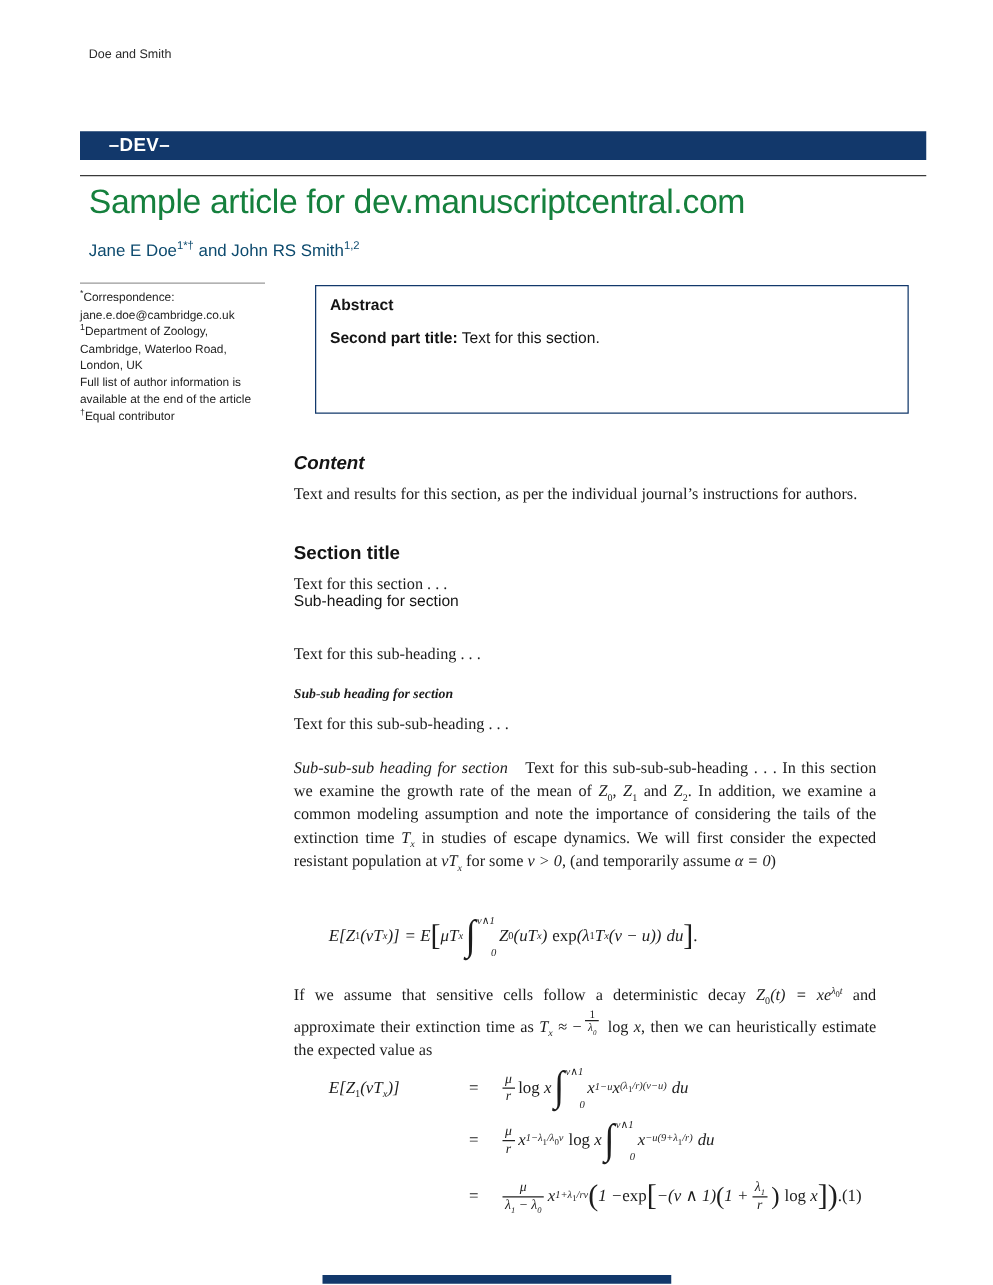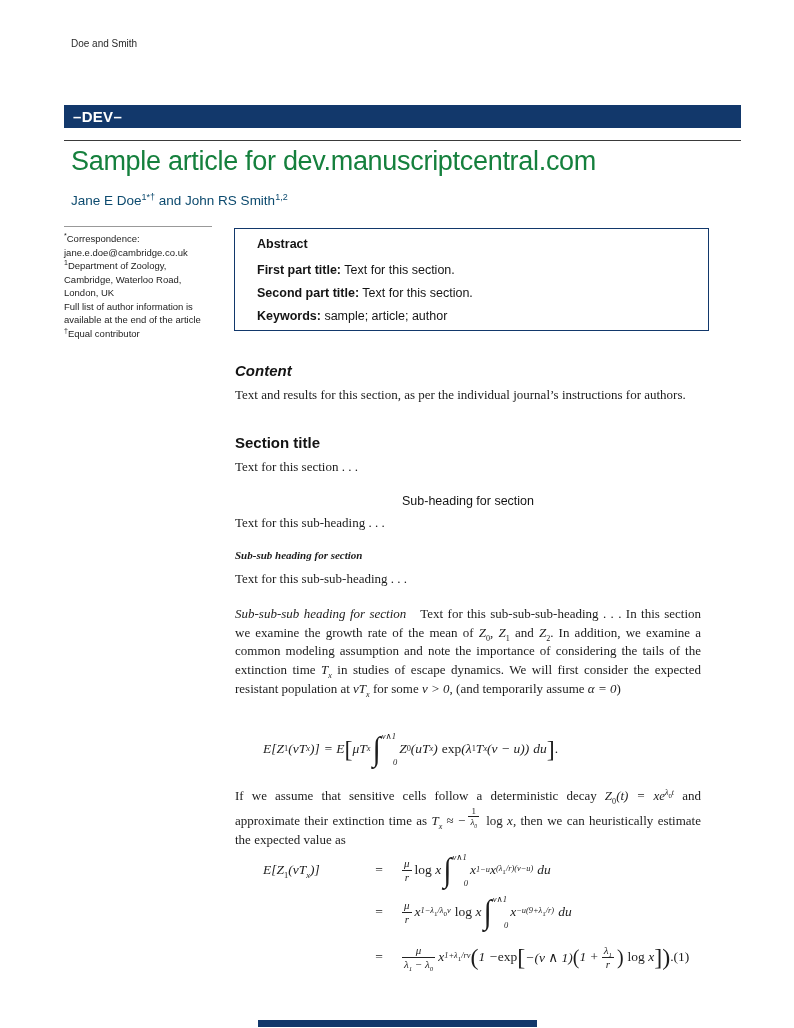--- a/index.html
+++ b/index.html
@@ -3,34 +3,34 @@
 <meta charset="utf-8">
 <style>
   html,body{margin:0;padding:0;}
   body{width:794px;height:1028px;background:#ffffff;position:relative;
        font-family:"Liberation Serif","DejaVu Serif",serif;color:#1c1c1c;overflow:hidden;}
   .abs{position:absolute;}
   
   .running-head{left:71px;top:38px;font-family:"Liberation Sans",sans-serif;font-size:10px;color:#2a2a2a;}
   .banner{left:64px;top:105px;width:677px;height:23px;background:#12386b;color:#fff;
           font-family:"Liberation Sans",sans-serif;font-weight:bold;font-size:15px;
-          display:flex;align-items:center;padding-left:9px;box-sizing:border-box;letter-spacing:.3px;}
+          display:flex;align-items:center;padding-left:23px;box-sizing:border-box;letter-spacing:.3px;}
   .title-rule{left:64px;top:140px;width:677px;border-top:1px solid #3a3a3a;height:0;}
   .page-title{left:71px;top:146px;width:670px;font-family:"Liberation Sans",sans-serif;
               font-size:27px;letter-spacing:-0.3px;color:#15803d;}
   .authors{left:71px;top:193px;font-family:"Liberation Sans",sans-serif;font-size:13.5px;color:#0c4a6e;}
   .authors sup{font-size:9px;}
   
   .sidebar{left:64px;top:226px;width:152px;font-family:"Liberation Sans",sans-serif;
            font-size:9.5px;line-height:13.5px;color:#222;}
   .sidebar .rule{border-top:1px solid #999;margin-bottom:5px;width:148px;}
   .sidebar sup{font-size:7px;}
   
-  .abstract-box{left:234px;top:228px;width:475px;height:103px;border:1.5px solid #12386b;
-                box-sizing:border-box;padding:8px 22px;font-family:"Liberation Sans",sans-serif;
+  .abstract-box{left:252px;top:228px;width:475px;height:103px;border:1.5px solid #12386b;
+                box-sizing:border-box;padding:8px 11px;font-family:"Liberation Sans",sans-serif;
                 font-size:12.5px;color:#141414;}
   .abstract-box .hd{font-weight:bold;margin-bottom:12px;}
   .abstract-box .row{margin-bottom:9px;}
   .abstract-box b{font-weight:bold;}
   
   .col{left:235px;width:466px;}
   .sechead{font-family:"Liberation Sans",sans-serif;font-weight:bold;font-size:15px;color:#141414;}
   .subhead{font-family:"Liberation Sans",sans-serif;font-size:12.5px;color:#141414;}
   .subsubhead{font-style:italic;font-size:11px;font-weight:bold;}
   .body-text{font-size:13px;line-height:19.5px;text-align:justify;}
@@ -90,32 +90,30 @@
   <div><sup>1</sup><span>Department of Zoology,</span></div>
   <div>Cambridge, Waterloo Road,</div>
   <div>London, UK</div>
   <div>Full list of author information is</div>
   <div>available at the end of the article</div>
   <div><sup>†</sup><span>Equal contributor</span></div>
 </div>
 
 <div class="abs abstract-box">
   <div class="hd">Abstract</div>
-  <div class="row"><b>First part title:</b><span> Text for this section.</span></div>
   <div class="row"><b>Second part title:</b><span> Text for this section.</span></div>
-  <div class="row"><b>Keywords:</b><span> sample; article; author</span></div>
 </div>
 
 <div class="abs col sechead" style="top:362px;font-style:italic;">Content</div>
 <div class="abs col body-text" style="top:385px;">Text and results for this section, as per the individual journal’s instructions for authors.</div>
 
 <div class="abs col sechead" style="top:434px;">Section title</div>
 <div class="abs col body-text" style="top:457px;">Text for this section . . .</div>
 
-<div class="abs col subhead" style="top:494px;text-align:center;">Sub-heading for section</div>
+<div class="abs col subhead" style="top:474px;">Sub-heading for section</div>
 <div class="abs col body-text" style="top:513px;">Text for this sub-heading . . .</div>
 
 <div class="abs col subsubhead" style="top:549px;">Sub-sub heading for section</div>
 <div class="abs col body-text" style="top:569px;">Text for this sub-sub-heading . . .</div>
 
 <div class="abs col body-text p3" style="top:605px;"><span class="runin">Sub-sub-sub heading for section</span><span>Text for this sub-sub-sub-heading . . . In this section we examine the growth rate of the mean of </span><span class="mi">Z</span><sub>0</sub><span>, </span><span class="mi">Z</span><sub>1</sub><span> and </span><span class="mi">Z</span><sub>2</sub><span>. In addition, we examine a common modeling assumption and note the importance of considering the tails of the extinction time </span><span class="mi">T</span><sub class="mi">x</sub><span> in studies of escape dynamics. We will first consider the expected resistant population at </span><span class="mi">vT</span><sub class="mi">x</sub><span> for some </span><span class="mi">v &gt; 0</span><span>, (and temporarily assume </span><span class="mi">α = 0</span><span>)</span></div>
 
 <div class="abs eqa eq">
     <span class="mi">E[Z</span>
     <sub>1</sub>

